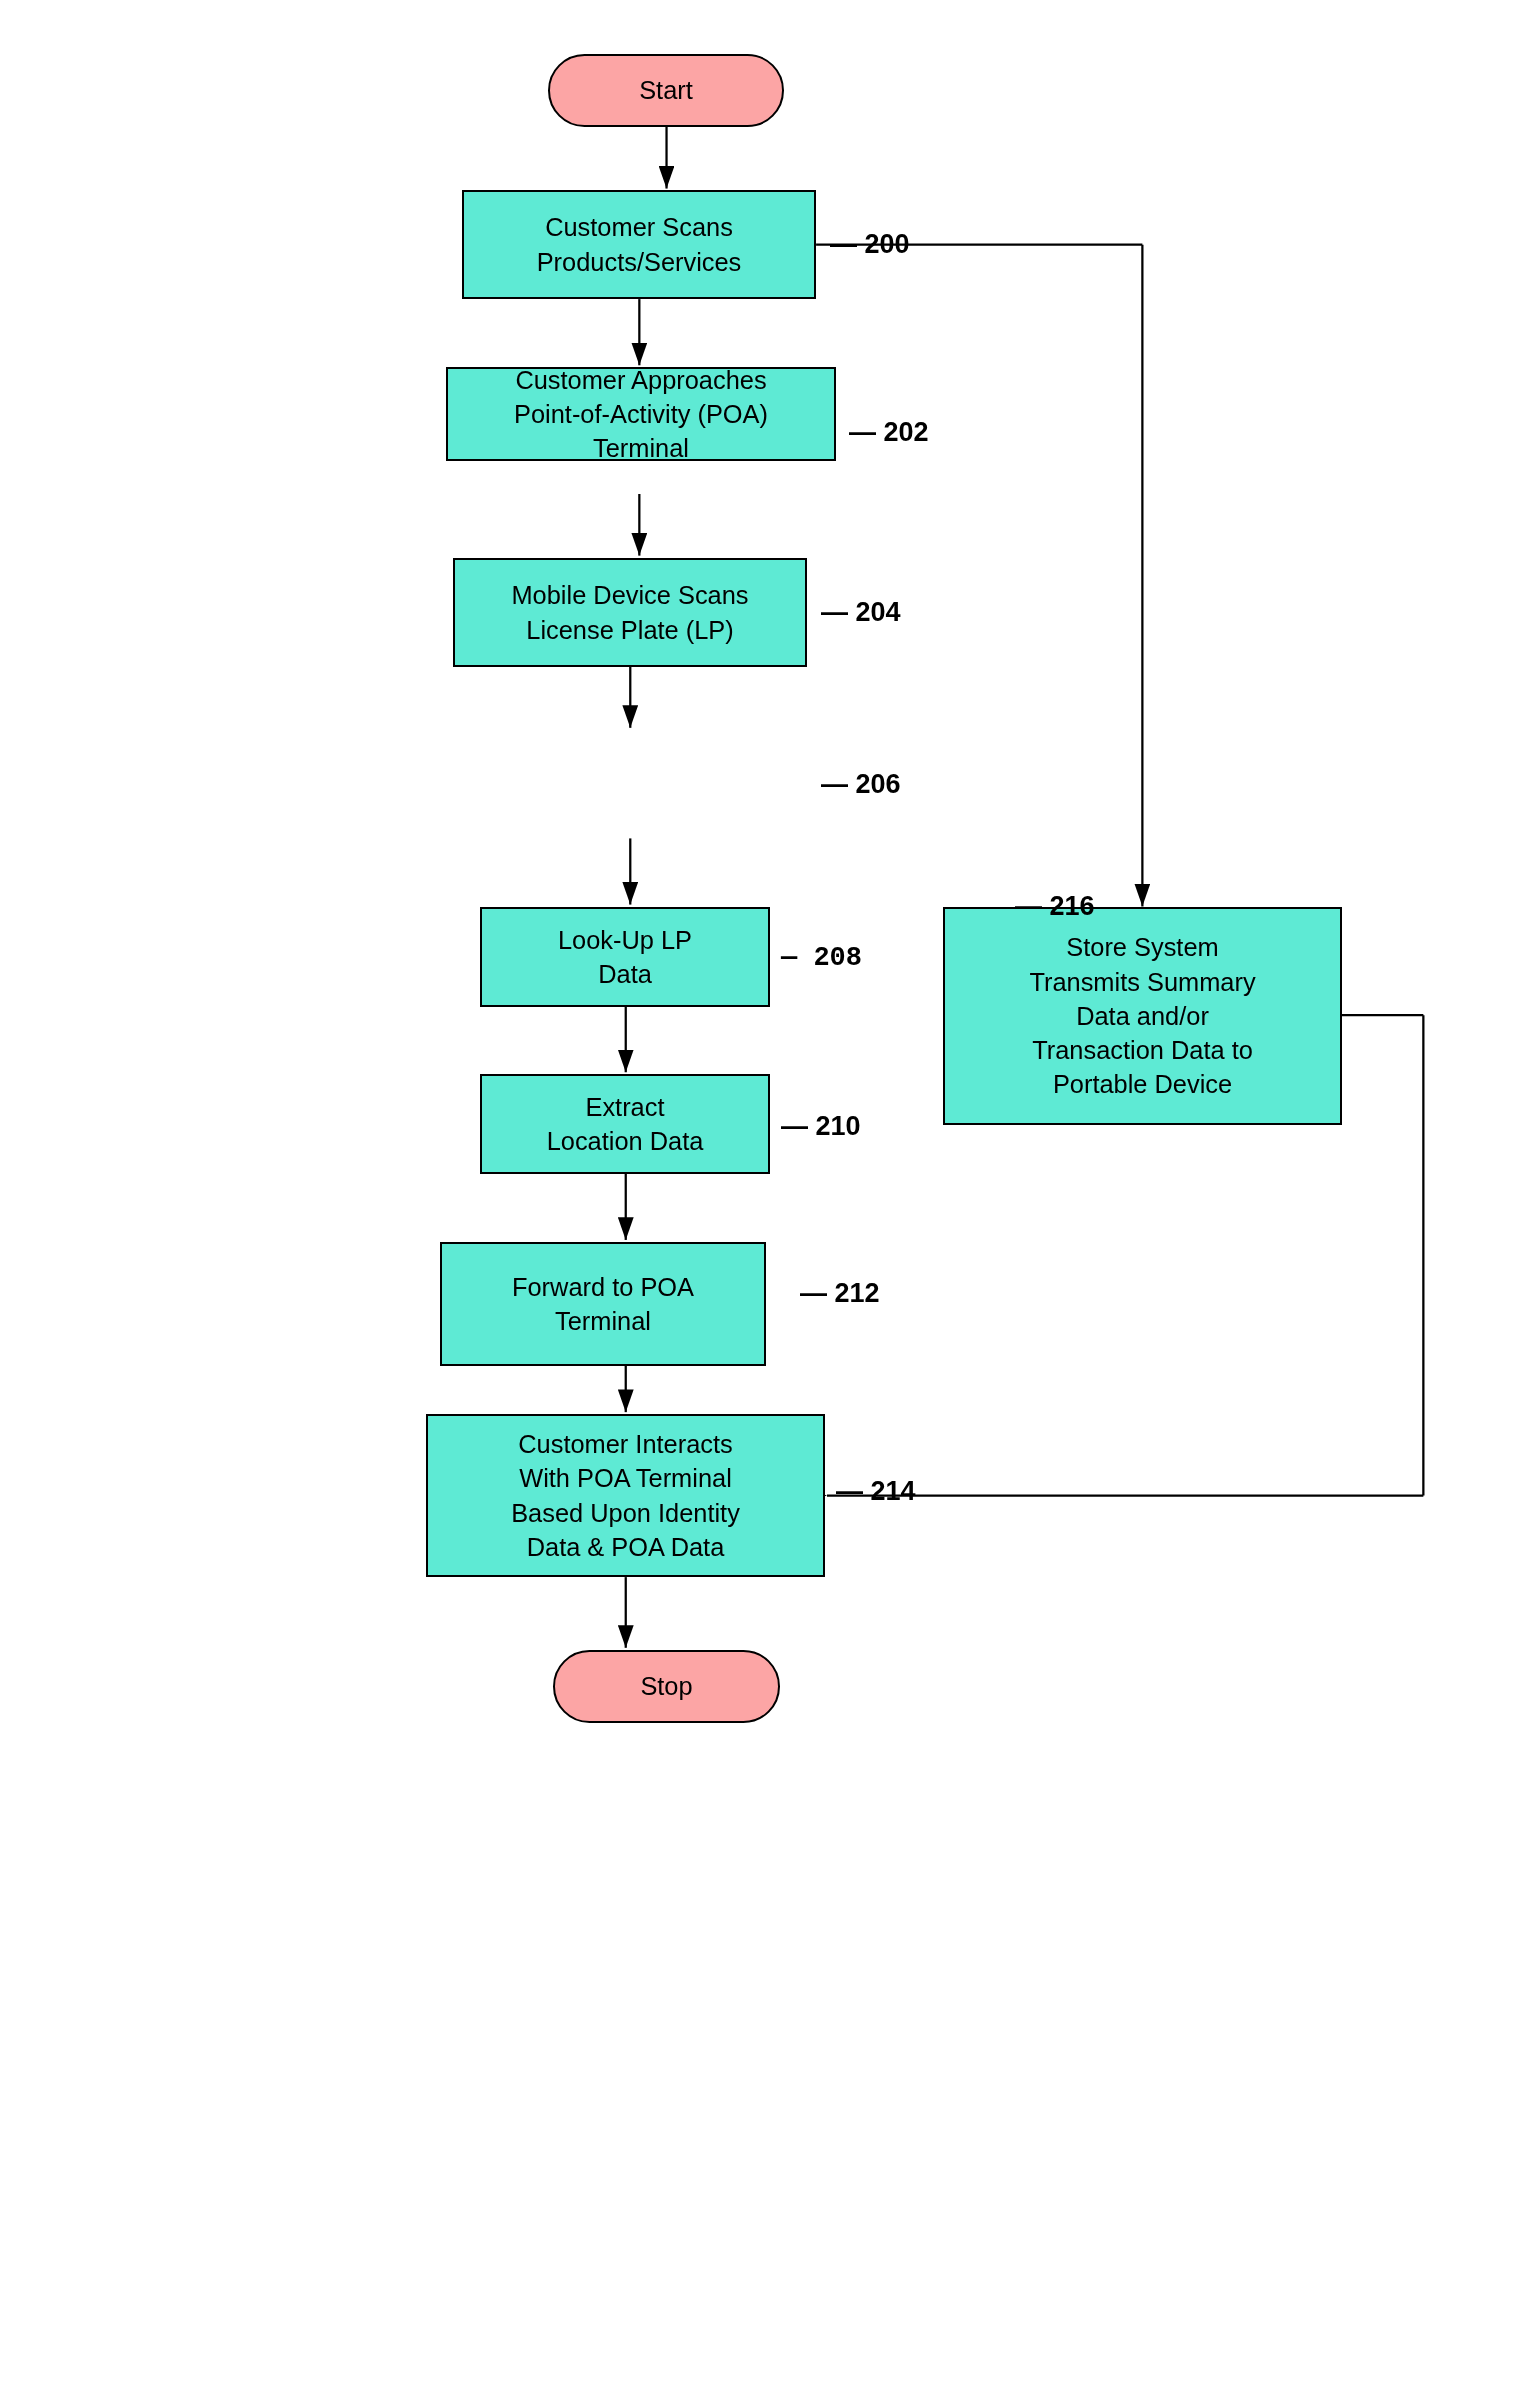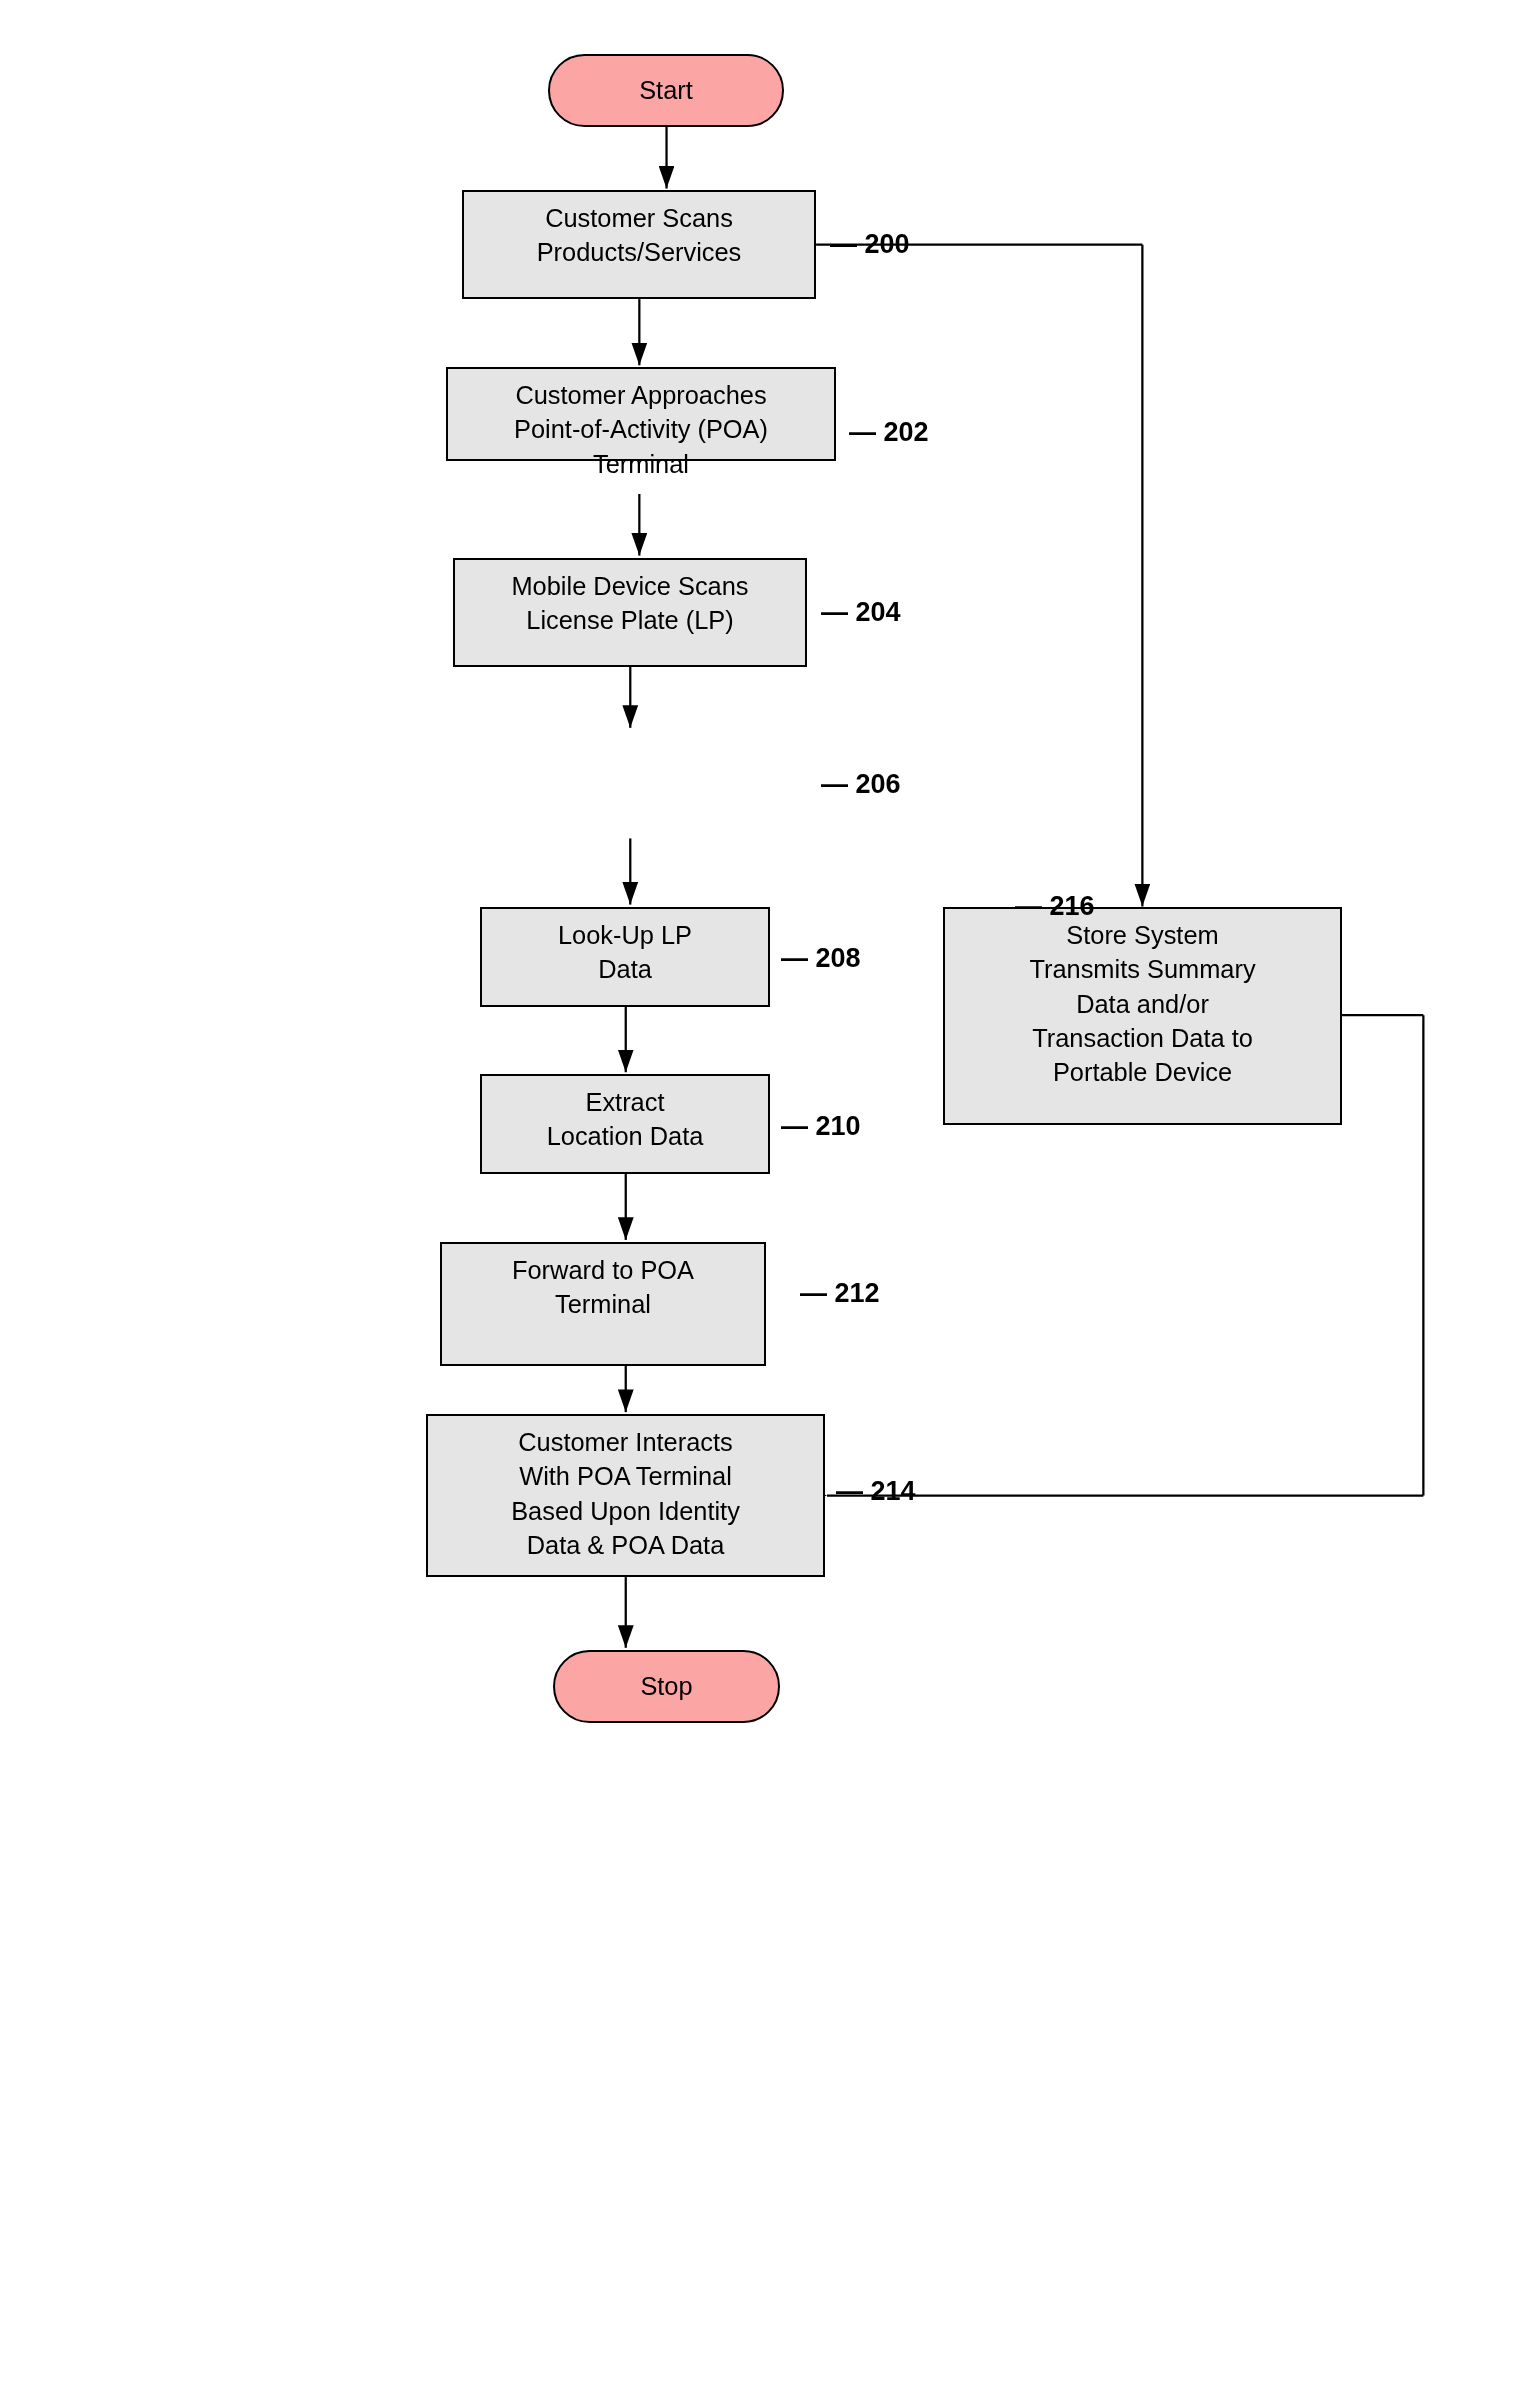--- a/index.html
+++ b/index.html
@@ -16,23 +16,23 @@
       position: absolute;
       top: 0; left: 0;
       width: 1537px;
       height: 2401px;
     }
 
     
     .node {
       position: absolute;
       border: 2.3px solid #000;
-      background: #e5e5e5;
+      background: #5eead4;
       display: flex;
-      align-items: flex-start;
+      align-items: center;
       justify-content: center;
       text-align: center;
       font-size: 25.4px;
       line-height: 1.35;
       padding: 9px 10px;
     }
 
     .node-rounded {
       position: absolute;
       border: 2.3px solid #000;
@@ -139,21 +139,21 @@
     — <span>204</span>
   </div>
 
   <div class="label" style="left:821px; top:769px;">
     — <span>206</span>
   </div>
 
   <div class="node" style="left:480px; top:907px; width:290px; height:100px;">
     <span>Look-Up LP<br>Data</span>
   </div>
-  <div class="label" style="left:781px; top:943px;">
+  <div class="label" style="left:781px; top:943px;font-family:Liberation Mono, monospace;">
     — <span>208</span>
   </div>
 
   <div class="node" style="left:480px; top:1074px; width:290px; height:100px;">
     <span>Extract<br>Location Data</span>
   </div>
   <div class="label" style="left:781px; top:1111px;">
     — <span>210</span>
   </div>
 

